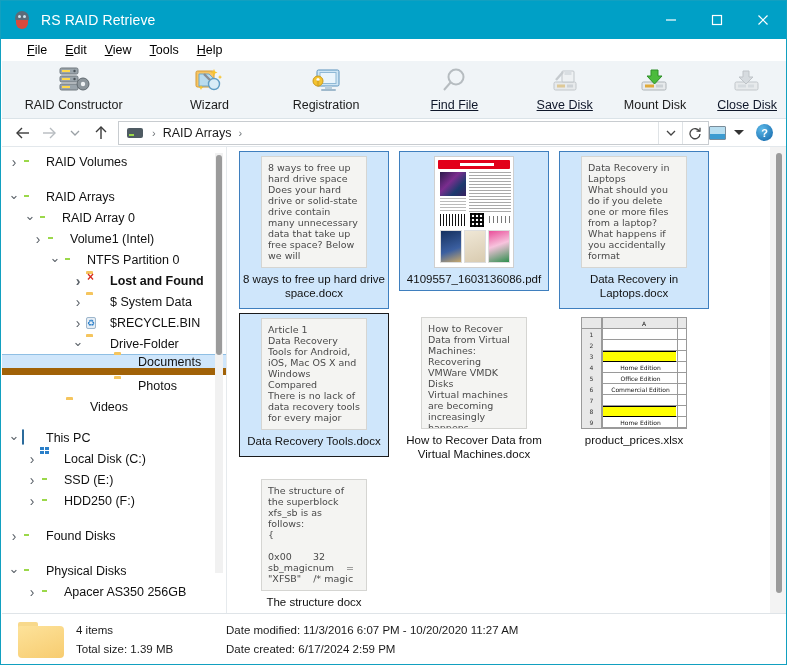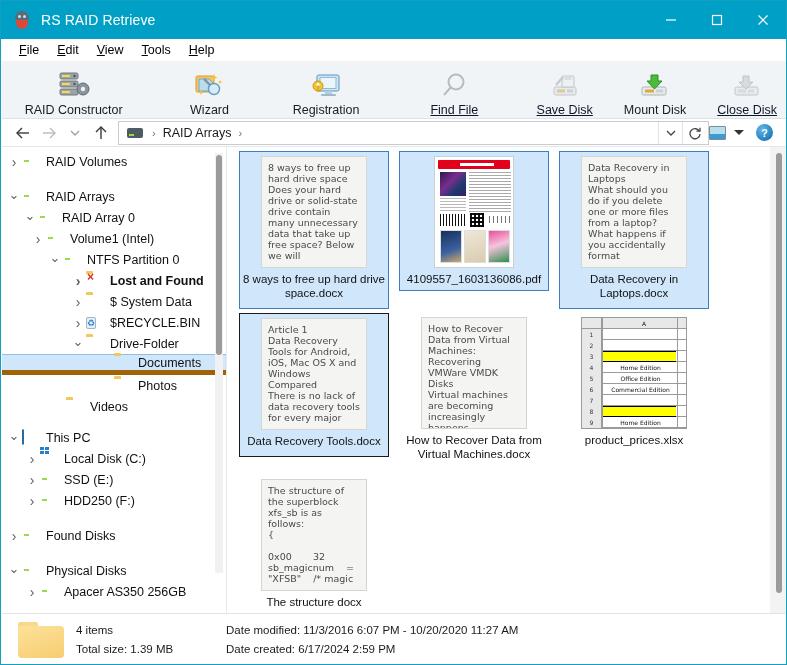--- a/index.html
+++ b/index.html
@@ -50,37 +50,37 @@
   }
   .wbtn svg { display: block; }
   #wbtns { position: absolute; right: 0; top: 0; display: flex; }
 
   
   #menubar {
     position: absolute; top: 38px; left: 1px;
     width: 785px; height: 22px;
     background: #ffffff;
     display: flex; align-items: center;
-    padding-left: 8px;
+    padding-left: 16px;
     font-size: 12.5px; color: #000;
   }
   .menu-item { padding: 2px 9px; cursor: default; white-space: nowrap; }
   .menu-item u { text-decoration: underline; }
 
   
   #toolbar {
     position: absolute; top: 60px; left: 1px;
     width: 785px; height: 58px;
     background: #f0f4f7;
     border-bottom: 1px solid #dbe3e8;
     display: flex; align-items: flex-start;
   }
   .tool {
     height: 56px; padding: 3px 10px 0 10px;
-    display: flex; flex-direction: column; align-items: center; justify-content: flex-end;
+    display: flex; flex-direction: column; align-items: center; justify-content: flex-start;
     font-size: 12.5px; color: #1b1b1b; white-space: nowrap;
   }
   .tool.disabled { color: #0f172a; text-decoration: underline; }
   .tool.sel { border: 2px solid #e01b1b; padding: 1px 8px 0 8px; background: #f0f4f7; }
   .tool .glyph { height: 34px; display: flex; align-items: center; justify-content: center; }
   .tool .lbl { line-height: 14px; }
   .sp { width: 6px; }
 
   
   #navbar {
@@ -140,21 +140,21 @@
     position: relative;
     font-size: 12.5px; color: #111;
     border-right: 1px solid #e6eaed;
   }
   #tree-scroll { position: absolute; right: 3px; top: 6px; width: 8px; height: 420px; background: #f1f1f1;}
   #tree-thumb { position: absolute; right: 4px; top: 8px; width: 6px; height: 200px; background: #9b9b9b; border-radius: 3px;}
   .trow {
     display: flex; align-items: center; height: 21px;
     padding-right: 4px; white-space: nowrap;
   }
-  .trow.sel { background: #cfe6fb; border-top: 1px solid #8fbfe4; border-bottom: 5px solid #a16207; }
+  .trow.sel { background: #cfe6fb; border-top: 1px solid #8fbfe4; border-bottom: 7px solid #a16207; }
   .trow.bold { font-weight: bold; }
   .chev {
     width: 16px; height: 16px; flex: 0 0 auto;
     display: flex; align-items: center; justify-content: center;
     color: #5a6168; font-size: 10px;
   }
   .chev.empty { visibility: hidden; }
   .ticon { width: 18px; height: 16px; margin-right: 6px; flex: 0 0 auto; position: relative; }
   .ic-drive {
     width: 16px; height: 10px; background: #555f66; border-radius: 2px; margin-top: 3px;

